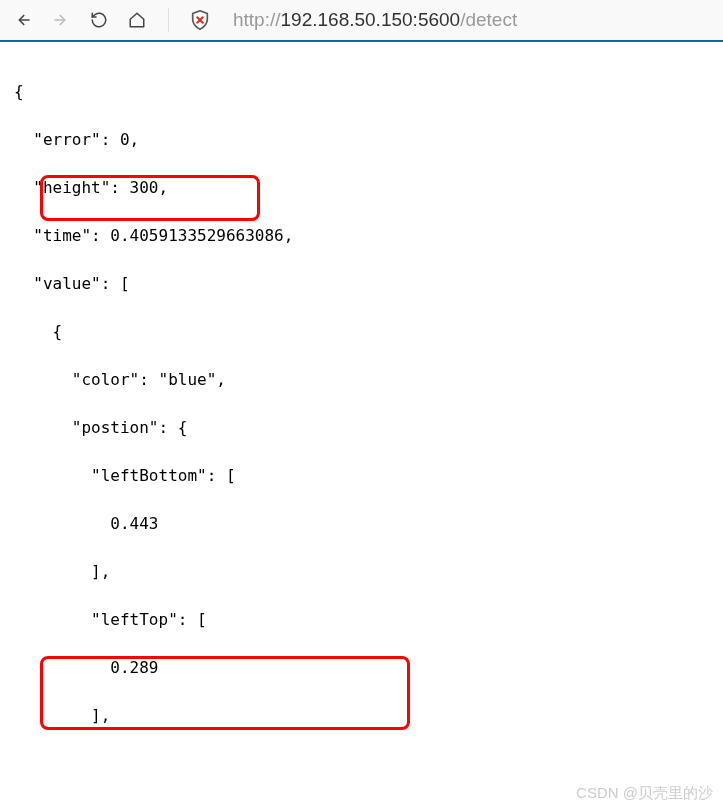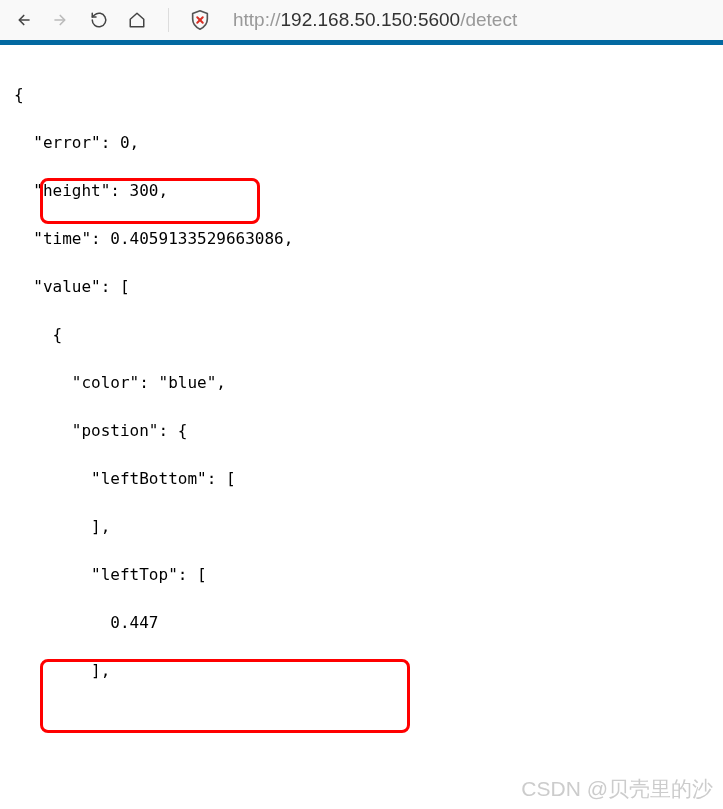--- a/index.html
+++ b/index.html
@@ -13,21 +13,21 @@
       width: 723px;
       height: 809px;
       position: relative;
       overflow: hidden;
     }
     .toolbar {
       display: flex;
       align-items: center;
       padding: 8px 12px;
       gap: 16px;
-      border-bottom: 5px solid #0369a1;
+      border-bottom: 2px solid #0369a1;
       background: #f9f9f9;
     }
     .nav-btn {
       width: 22px;
       height: 22px;
       display: flex;
       align-items: center;
       justify-content: center;
       cursor: pointer;
       color: #444;
@@ -86,21 +86,21 @@
       left: 40px;
       top: 614px;
       width: 370px;
       height: 74px;
     }
     .watermark {
       position: absolute;
       bottom: 6px;
       right: 10px;
       font-family: Arial, sans-serif;
-      font-size: 21px;
+      font-size: 15px;
       color: #cccccc;
     }
     .json-line {
       display: block;
     }
   </style>
 </head>
 <body>
 
 <div class="toolbar">
@@ -143,23 +143,24 @@
 <div class="content">
 <span class="json-line">{</span>
 <span class="json-line">  "error": 0,</span>
 <span class="json-line">  "height": 300,</span>
 <span class="json-line">  "time": 0.4059133529663086,</span>
 <span class="json-line">  "value": [</span>
 <span class="json-line">    {</span>
 <span class="json-line">      "color": "blue",</span>
 <span class="json-line">      "postion": {</span>
 <span class="json-line">        "leftBottom": [</span>
+<span class="json-line">          0.443</span>
 <span class="json-line">        ],</span>
 <span class="json-line">        "leftTop": [</span>
-<span class="json-line">          0.447</span>
+<span class="json-line">          0.289</span>
 <span class="json-line">        ],</span>
 
 
 
 
 
 
 
 
 

